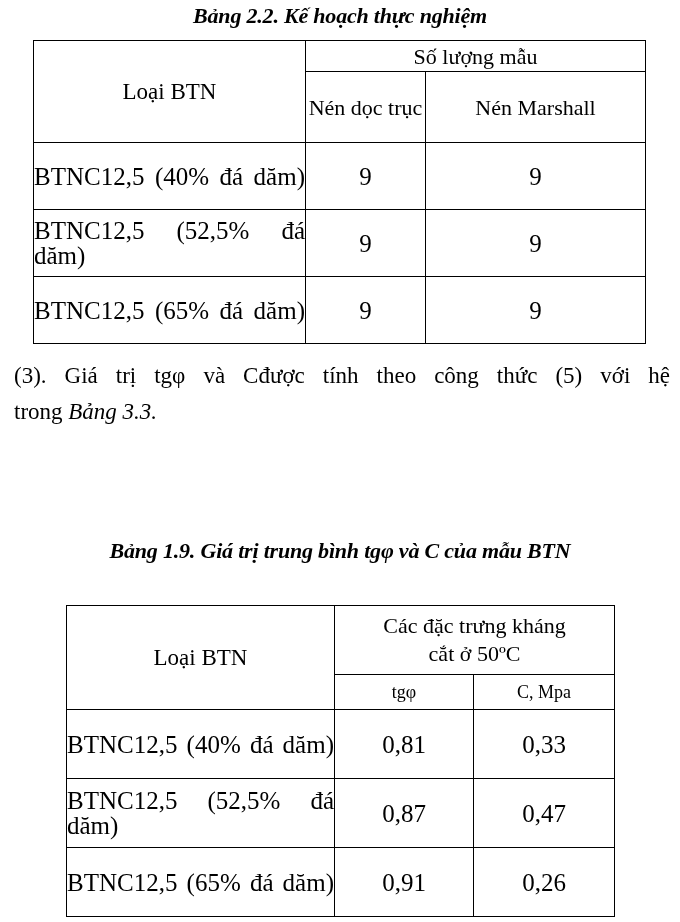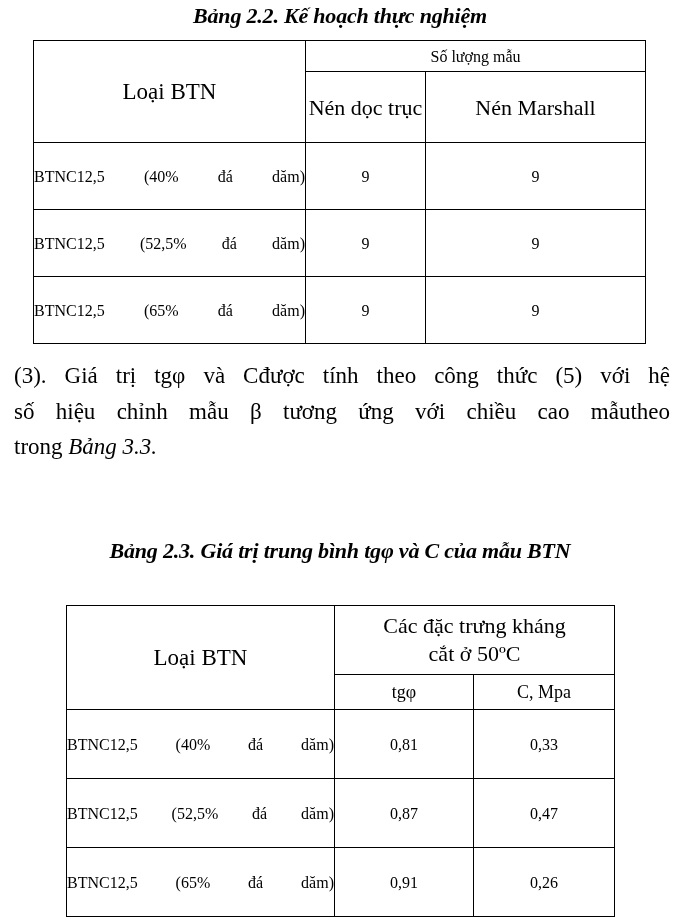--- a/index.html
+++ b/index.html
@@ -54,21 +54,21 @@
     table-layout: fixed;
     position: absolute;
     background: #fff;
   }
   table.doc-table td,
   table.doc-table th {
     border: 1.4px solid #000000;
     padding: 0;
     vertical-align: middle;
     font-weight: normal;
-    font-size: 16px;
+    font-size: 25px;
     line-height: 25px;
   }
 
   .hdr {
     font-weight: bold;
     text-align: center;
   }
   .num {
     text-align: center;
     font-size: 23px;
@@ -84,21 +84,21 @@
 
   
   #table-1 {
     top: 40px;
     left: 33px;
     width: 612px;
   }
   #table-1 .c1 { width: 272px; }
   #table-1 .c2 { width: 120px; }
   #table-1 .c3 { width: 220px; }
-  #table-1 .h-group { font-size: 16px; height: 30px; }
+  #table-1 .h-group { font-size: 22px; height: 30px; }
   #table-1 .h-sub   { font-size: 22px; line-height: 27px; height: 70px; }
   #table-1 .h-loai  { font-size: 23px; }
   #table-1 .datarow td { height: 66px; }
 
   
   #table-2 {
     top: 605px;
     left: 66px;
     width: 548px;
   }
@@ -175,26 +175,25 @@
       <tr class="datarow">
         <td class="rowlabel">BTNC12,5 (65% đá dăm)</td>
         <td class="num">9</td>
         <td class="num">9</td>
       </tr>
     </tbody>
   </table>
 
   <div class="body-para">
     <span class="jline">(3). Giá trị tgφ và Cđược tính theo công thức (5) với hệ</span>
-    <span class="jline">số hiệu chỉnh mẫu β tương ứng với chiều cao mẫutheo</span>
     <span class="jline last"><span>trong </span><span class="ref">Bảng 3.3.</span></span>
   </div>
 
   <div class="caption caption-2">
-    <span class="cap-line">Bảng 2.3. Giá trị trung bình tgφ và C của mẫu BTN</span>
+    <span class="cap-line">Bảng 1.9. Giá trị trung bình tgφ và C của mẫu BTN</span>
   </div>
 
   <table class="doc-table" id="table-2">
     <colgroup>
       <col class="c1">
         <col class="c2">
         <col class="c3">
     </colgroup>
     <tbody>
       <tr>

